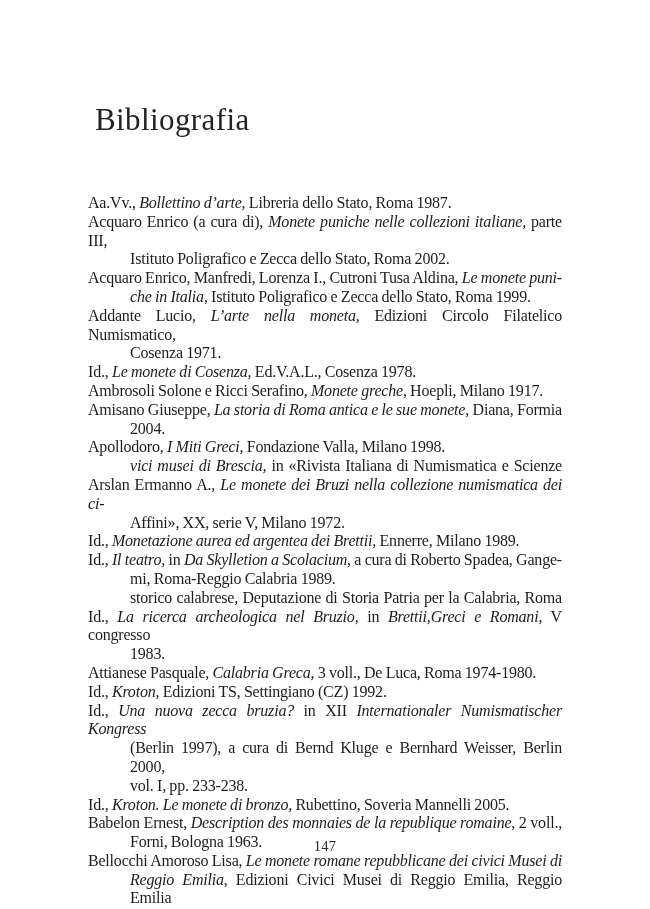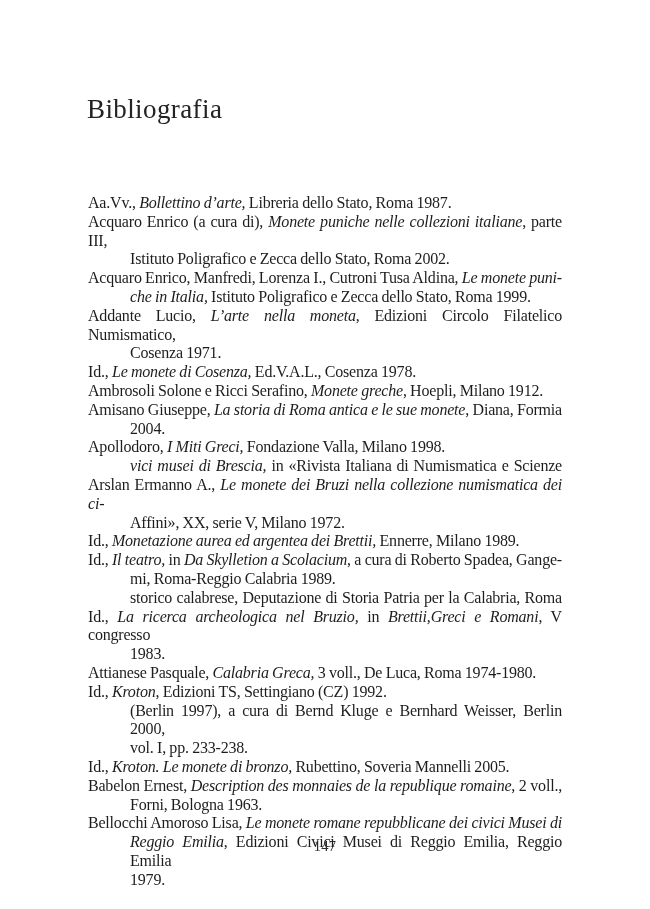--- a/index.html
+++ b/index.html
@@ -9,23 +9,23 @@
     height: 909px;
     background: #ffffff;
     color: #1d1d1d;
     font-family: "Liberation Serif", serif;
     overflow: hidden;
   }
   .title {
     position: absolute;
     left: 87px;
     top: 95px;
-    margin: 0;
+    margin: 8px;
     font-family: "Liberation Serif", serif;
-    font-size: 27px;
+    font-size: 31px;
     font-weight: normal;
     letter-spacing: 0.4px;
     line-height: 1.1;
     color: #232323;
     text-align: center;
   }
   .bib {
     position: absolute;
     left: 88px;
     top: 194px;
@@ -74,21 +74,21 @@
         <div class="line cont"><span class="it">che in Italia,</span><span> Istituto Poligrafico e Zecca dello Stato, Roma 1999.</span></div>
       </div>
       <div class="entry">
         <div class="line just"><span>Addante Lucio, </span><span class="it">L’arte nella moneta</span><span>, Edizioni Circolo Filatelico Numismatico,</span></div>
         <div class="line cont"><span>Cosenza 1971.</span></div>
       </div>
       <div class="entry">
         <div class="line"><span>Id., </span><span class="it">Le monete di Cosenza,</span><span> Ed.V.A.L., Cosenza 1978.</span></div>
       </div>
       <div class="entry">
-        <div class="line"><span>Ambrosoli Solone e Ricci Serafino, </span><span class="it">Monete greche</span><span>, Hoepli, Milano 1912.</span></div>
+        <div class="line"><span>Ambrosoli Solone e Ricci Serafino, </span><span class="it">Monete greche</span><span>, Hoepli, Milano 1917.</span></div>
       </div>
       <div class="entry">
         <div class="line just"><span>Amisano Giuseppe, </span><span class="it">La storia di Roma antica e le sue monete</span><span>, Diana, Formia</span></div>
         <div class="line cont"><span>2004.</span></div>
       </div>
       <div class="entry">
         <div class="line"><span>Apollodoro, </span><span class="it">I Miti Greci,</span><span> Fondazione Valla, Milano 1998.</span></div>
       </div>
       <div class="entry">
         <div class="line cont just"><span class="it">vici musei di Brescia,</span><span> in «Rivista Italiana di Numismatica e Scienze</span></div>
@@ -107,20 +107,21 @@
         <div class="line just"><span>Id., </span><span class="it">La ricerca archeologica nel Bruzio,</span><span> in </span><span class="it">Brettii,Greci e Romani</span><span>, V congresso</span></div>
         <div class="line cont"><span>1983.</span></div>
       </div>
       <div class="entry">
         <div class="line"><span>Attianese Pasquale, </span><span class="it">Calabria Greca,</span><span> 3 voll., De Luca, Roma 1974-1980.</span></div>
       </div>
       <div class="entry">
         <div class="line"><span>Id., </span><span class="it">Kroton</span><span>, Edizioni TS, Settingiano (CZ) 1992.</span></div>
       </div>
       <div class="entry">
+        <div class="line just"><span>Id., </span><span class="it">Una nuova zecca bruzia?</span><span> in XII </span><span class="it">Internationaler Numismatischer Kongress</span></div>
         <div class="line cont just"><span>(Berlin 1997), a cura di Bernd Kluge e Bernhard Weisser, Berlin 2000,</span></div>
         <div class="line cont"><span>vol. I, pp. 233-238.</span></div>
       </div>
       <div class="entry">
         <div class="line"><span>Id., </span><span class="it">Kroton. Le monete di bronzo,</span><span> Rubettino, Soveria Mannelli 2005.</span></div>
       </div>
       <div class="entry">
         <div class="line just"><span>Babelon Ernest, </span><span class="it">Description des monnaies de la republique romaine</span><span>, 2 voll.,</span></div>
         <div class="line cont"><span>Forni, Bologna 1963.</span></div>
       </div>

